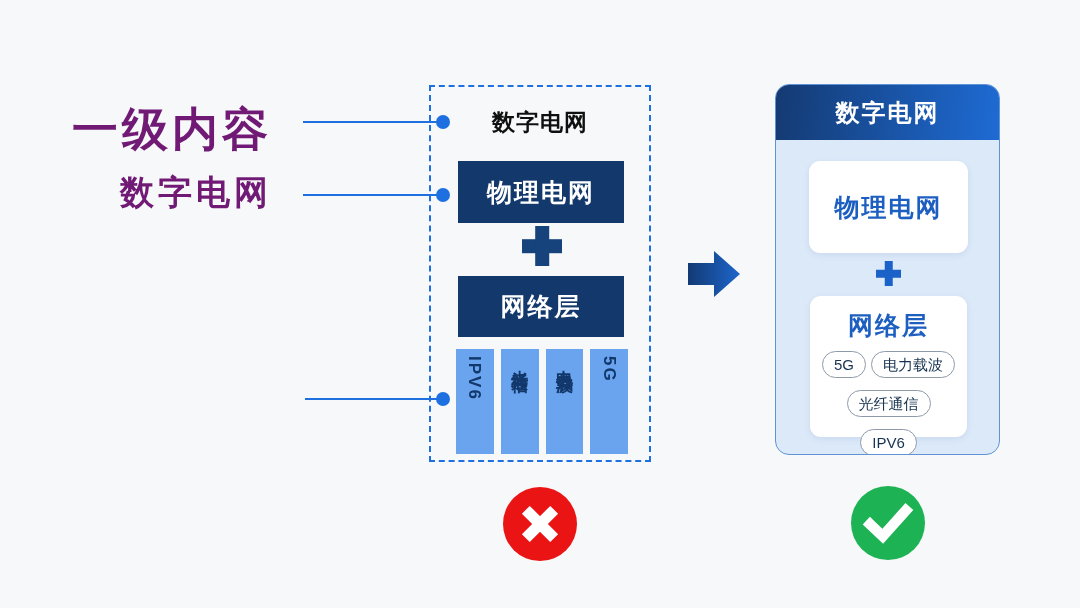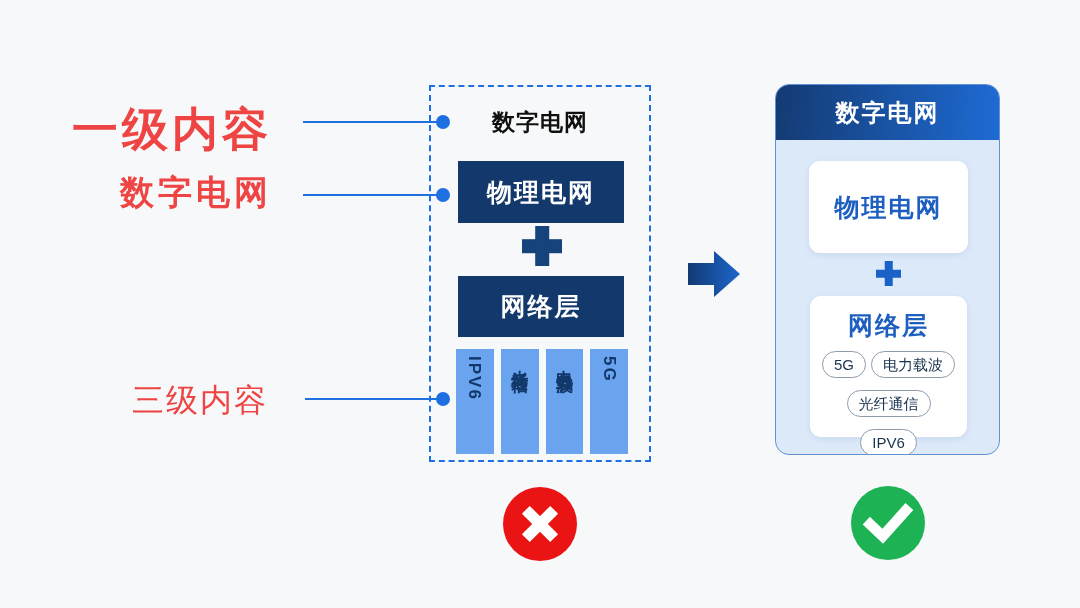--- a/index.html
+++ b/index.html
@@ -6,21 +6,21 @@
   html, body { width: 1080px; height: 608px; }
   body {
     font-family: "Liberation Sans", "DejaVu Sans", sans-serif;
     background: #f7f8f9;
     position: relative;
     overflow: hidden;
   }
   .stage { position: absolute; left: 0; top: 0; width: 1080px; height: 608px; }
 
   
-  .anno { position: absolute; color: #ef4444; text-align: right; white-space: nowrap; }
+  .anno { position: absolute; color: #701a75; text-align: right; white-space: nowrap; }
   .anno.l1 { left: 30px; top: 99px;  width: 242px; font-size: 46px; font-weight: 900; letter-spacing: 4px; }
   .anno.l2 { left: 30px; top: 170px; width: 242px; font-size: 34px; font-weight: 800; letter-spacing: 4px; }
   .anno.l3 { left: 30px; top: 379px; width: 238px; font-size: 32px; font-weight: 500; letter-spacing: 2px; }
 
   .pointer-line { position: absolute; height: 2px; background: #1e6fe0; }
   .pl1 { left: 303px; top: 121px; width: 136px; }
   .pl2 { left: 303px; top: 194px; width: 136px; }
   .pl3 { left: 305px; top: 398px; width: 134px; }
   .pointer-dot { position: absolute; width: 14px; height: 14px; border-radius: 50%; background: #1e6fe0; }
   .pd1 { left: 436px; top: 115px; }
@@ -99,21 +99,20 @@
   .verdict-bad  { left: 503px; top: 487px; }
   .verdict-good { left: 851px; top: 486px; }
 </style>
 </head>
 <body>
 
 <div class="stage">
 
   <div class="anno l1">一级内容</div>
   <div class="anno l2">数字电网</div>
-  <div class="anno l3">三级内容</div>
 
   <div class="pointer-line pl1"></div>
   <div class="pointer-line pl2"></div>
   <div class="pointer-line pl3"></div>
   <div class="pointer-dot pd1"></div>
   <div class="pointer-dot pd2"></div>
   <div class="pointer-dot pd3"></div>
 
   <div class="dashed-panel">
     <div class="dp-title">数字电网</div>

